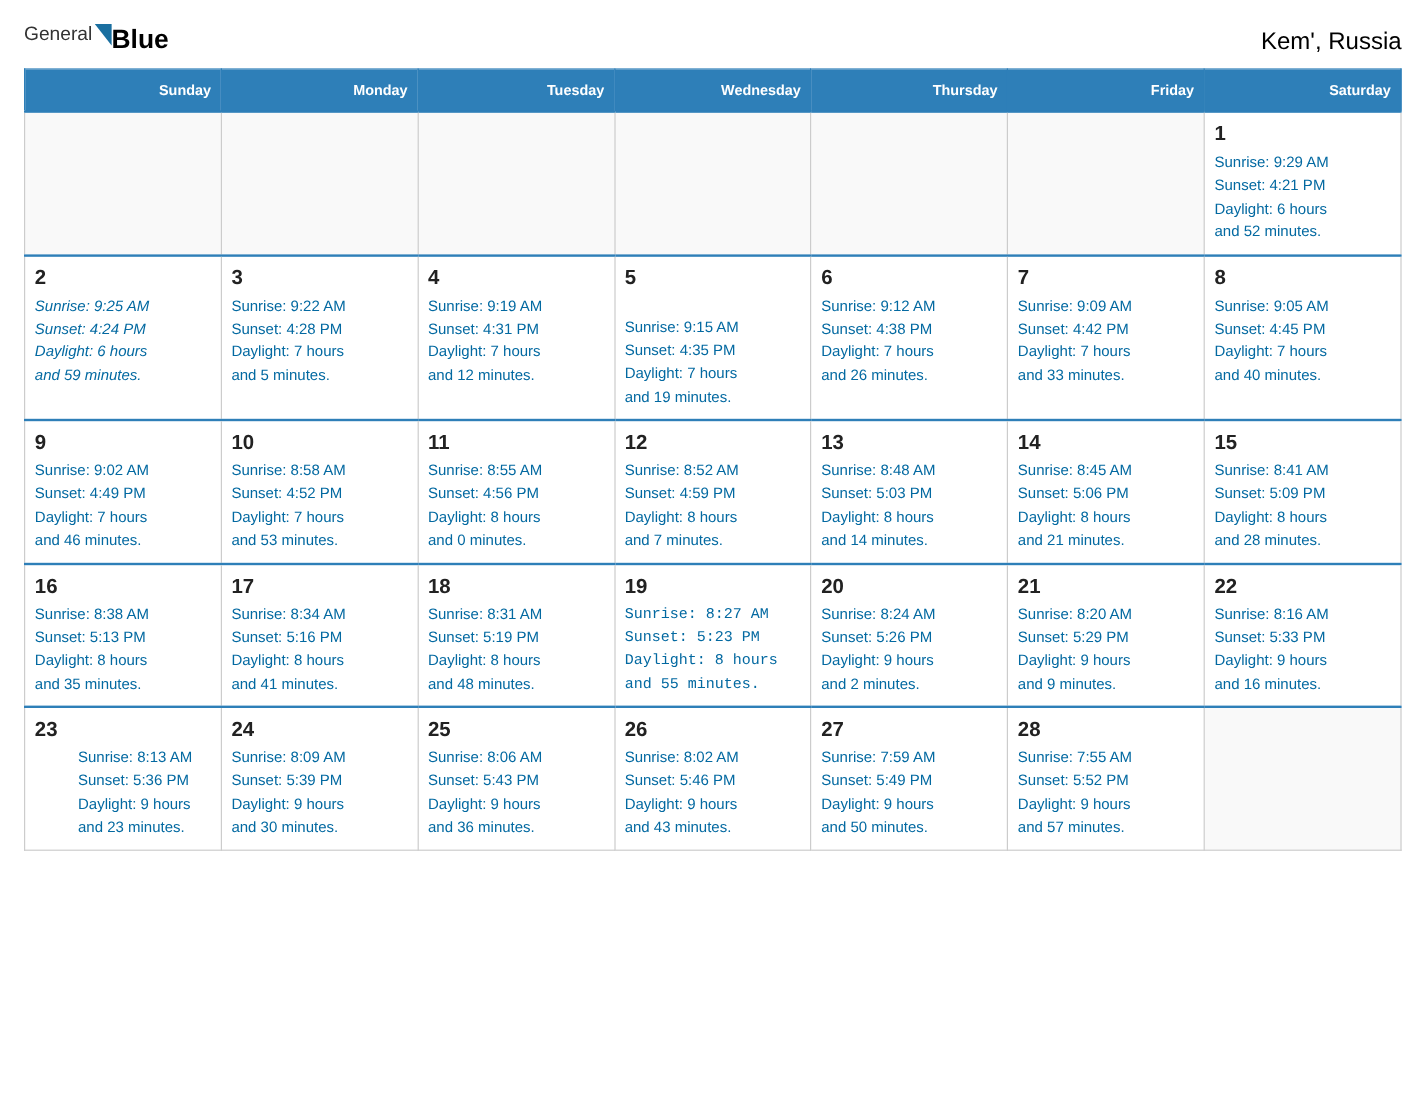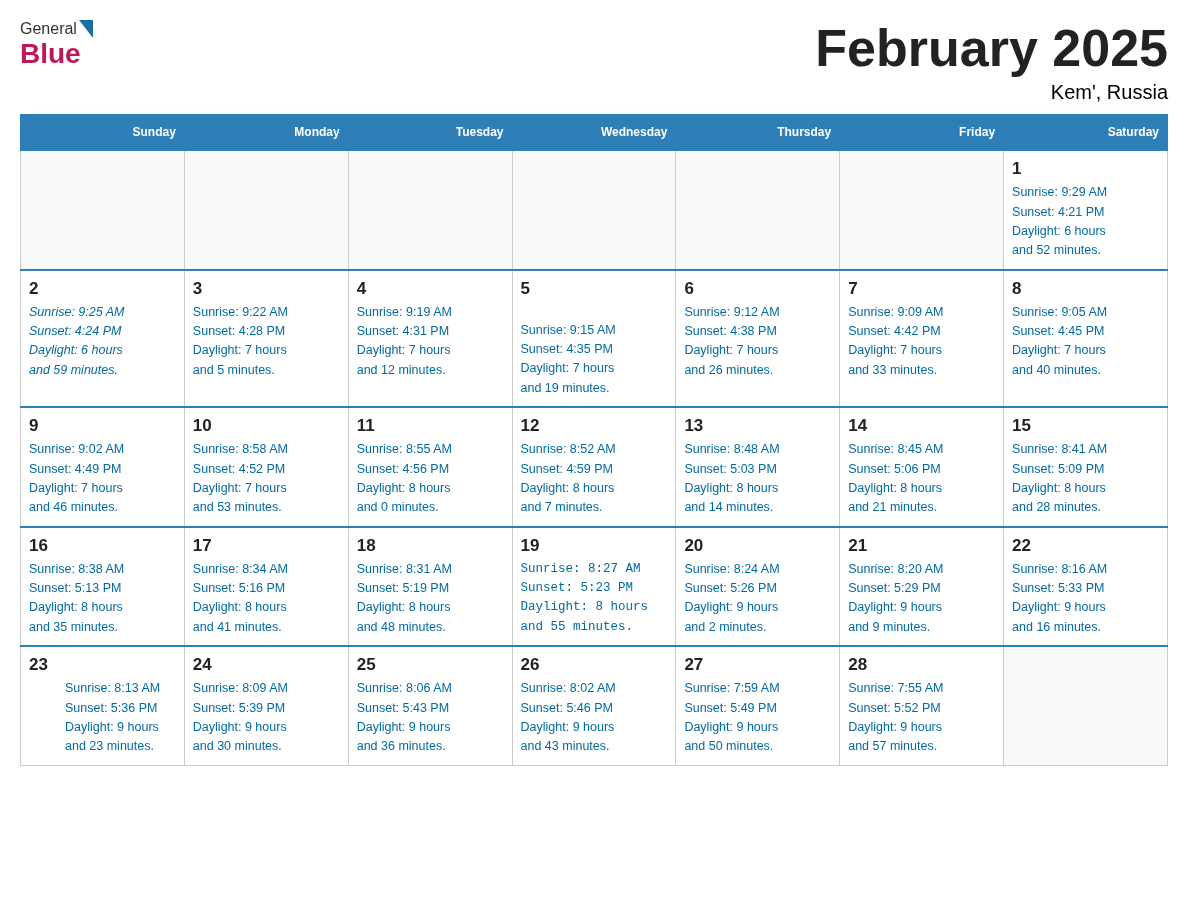--- a/index.html
+++ b/index.html
@@ -11,37 +11,37 @@
       min-height: 918px;
     }
     .header {
       display: flex;
       justify-content: space-between;
       align-items: flex-start;
       margin-bottom: 10px;
     }
     .logo {
       display: flex;
-      flex-direction: column;
+      flex-direction: row;
       align-items: flex-start;
     }
     .logo-general { color: #333; }
     .logo-triangle {
       width: 0;
       height: 0;
       border-left: 14px solid transparent;
       border-right: 0px solid transparent;
       border-top: 18px solid #1a6fa0;
       display: inline-block;
       margin-left: 2px;
       vertical-align: middle;
     }
     .logo-blue {
-      color: #be185d;
-      font-size: 28px;
+      color: #000000;
+      font-size: 22px;
       font-weight: bold;
     }
     .title-section {
       text-align: right;
     }
     .month-title {
       font-size: 52px;
       font-weight: bold;
       color: #222;
       line-height: 1.1;
@@ -102,21 +102,20 @@
 
 <div class="header">
   <div class="logo">
     <div class="logo-row">
       <span class="logo-general">General</span>
       <span class="logo-triangle"></span>
     </div>
     <span class="logo-blue">Blue</span>
   </div>
   <div class="title-section">
-    <div class="month-title">February 2025</div>
     <div class="location">Kem', Russia</div>
   </div>
 </div>
 
 <table class="calendar">
   <thead>
     <tr id="weekday-header">
     <th>Sunday</th>
         <th>Monday</th>
         <th>Tuesday</th>

